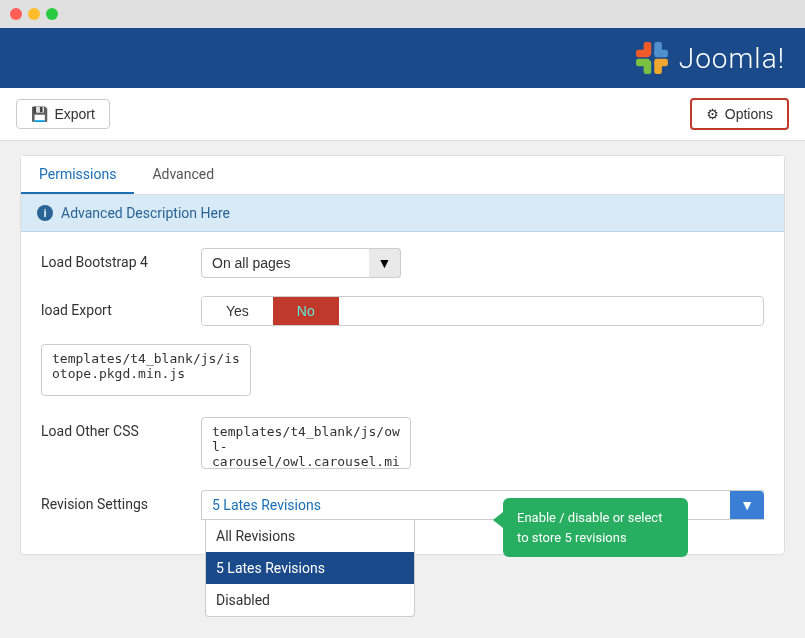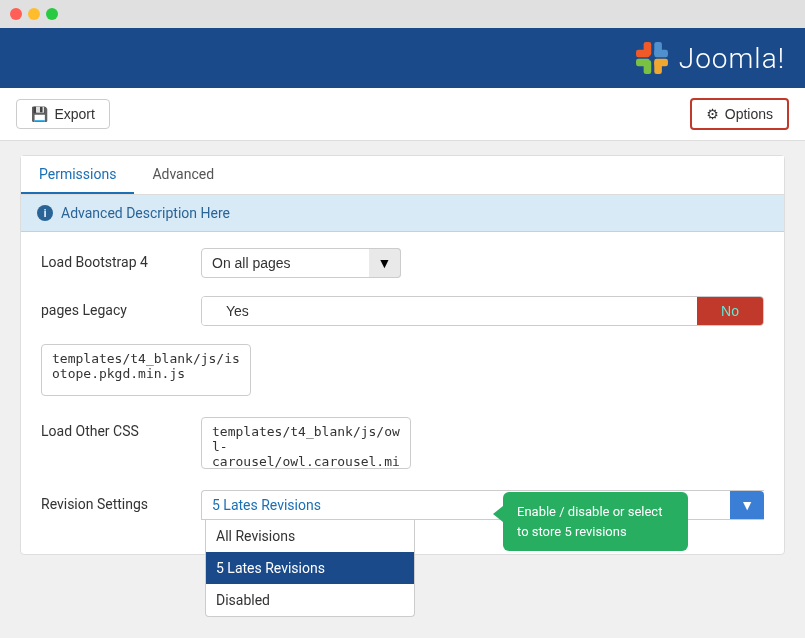--- a/index.html
+++ b/index.html
@@ -207,21 +207,20 @@
       justify-content: center;
       cursor: pointer;
     }
 
     
     .toggle-group {
       display: flex;
       border: 1px solid #ccc;
       border-radius: 4px;
       overflow: hidden;
-      justify-content: space-between;
     }
     .toggle-btn {
       padding: 6px 24px;
       background: white;
       border: none;
       cursor: pointer;
       font-size: 14px;
       color: #333;
     }
     .toggle-btn.active-no {
@@ -383,21 +382,21 @@
                 <option>On all pages</option>
                 <option>None</option>
                 <option>On specific pages</option>
               </select>
               <div class="select-arrow">▼</div>
             </div>
           </div>
         </div>
 
         <div class="form-row">
-          <div class="form-label">pages Legacy</div>
+          <div class="form-label">load Export</div>
           <div class="form-control-wrap">
             <div class="toggle-group">
               <button class="toggle-btn">Yes</button>
               <button class="toggle-btn active-no">No</button>
             </div>
           </div>
         </div>
 
         <div class="form-row">
           <div class="form-control-wrap">
@@ -423,21 +422,21 @@
               </div>
 
               <div class="revision-dropdown-list">
                 <div class="revision-option">All Revisions</div>
                 <div class="revision-option selected">5 Lates Revisions</div>
                 <div class="revision-option">Disabled</div>
               </div>
             </div>
           </div>
 
-          <div class="tooltip-box" style="position:absolute; left: 462px; top: 2px;">
+          <div class="tooltip-box" style="position:absolute; left: 462px; top: 8px;">
             <div class="tooltip-arrow"></div>
             <span>Enable / disable or select to store 5 revisions</span>
           </div>
         </div>
 
       </div>
     </div>
   </div>
 
 </div>

